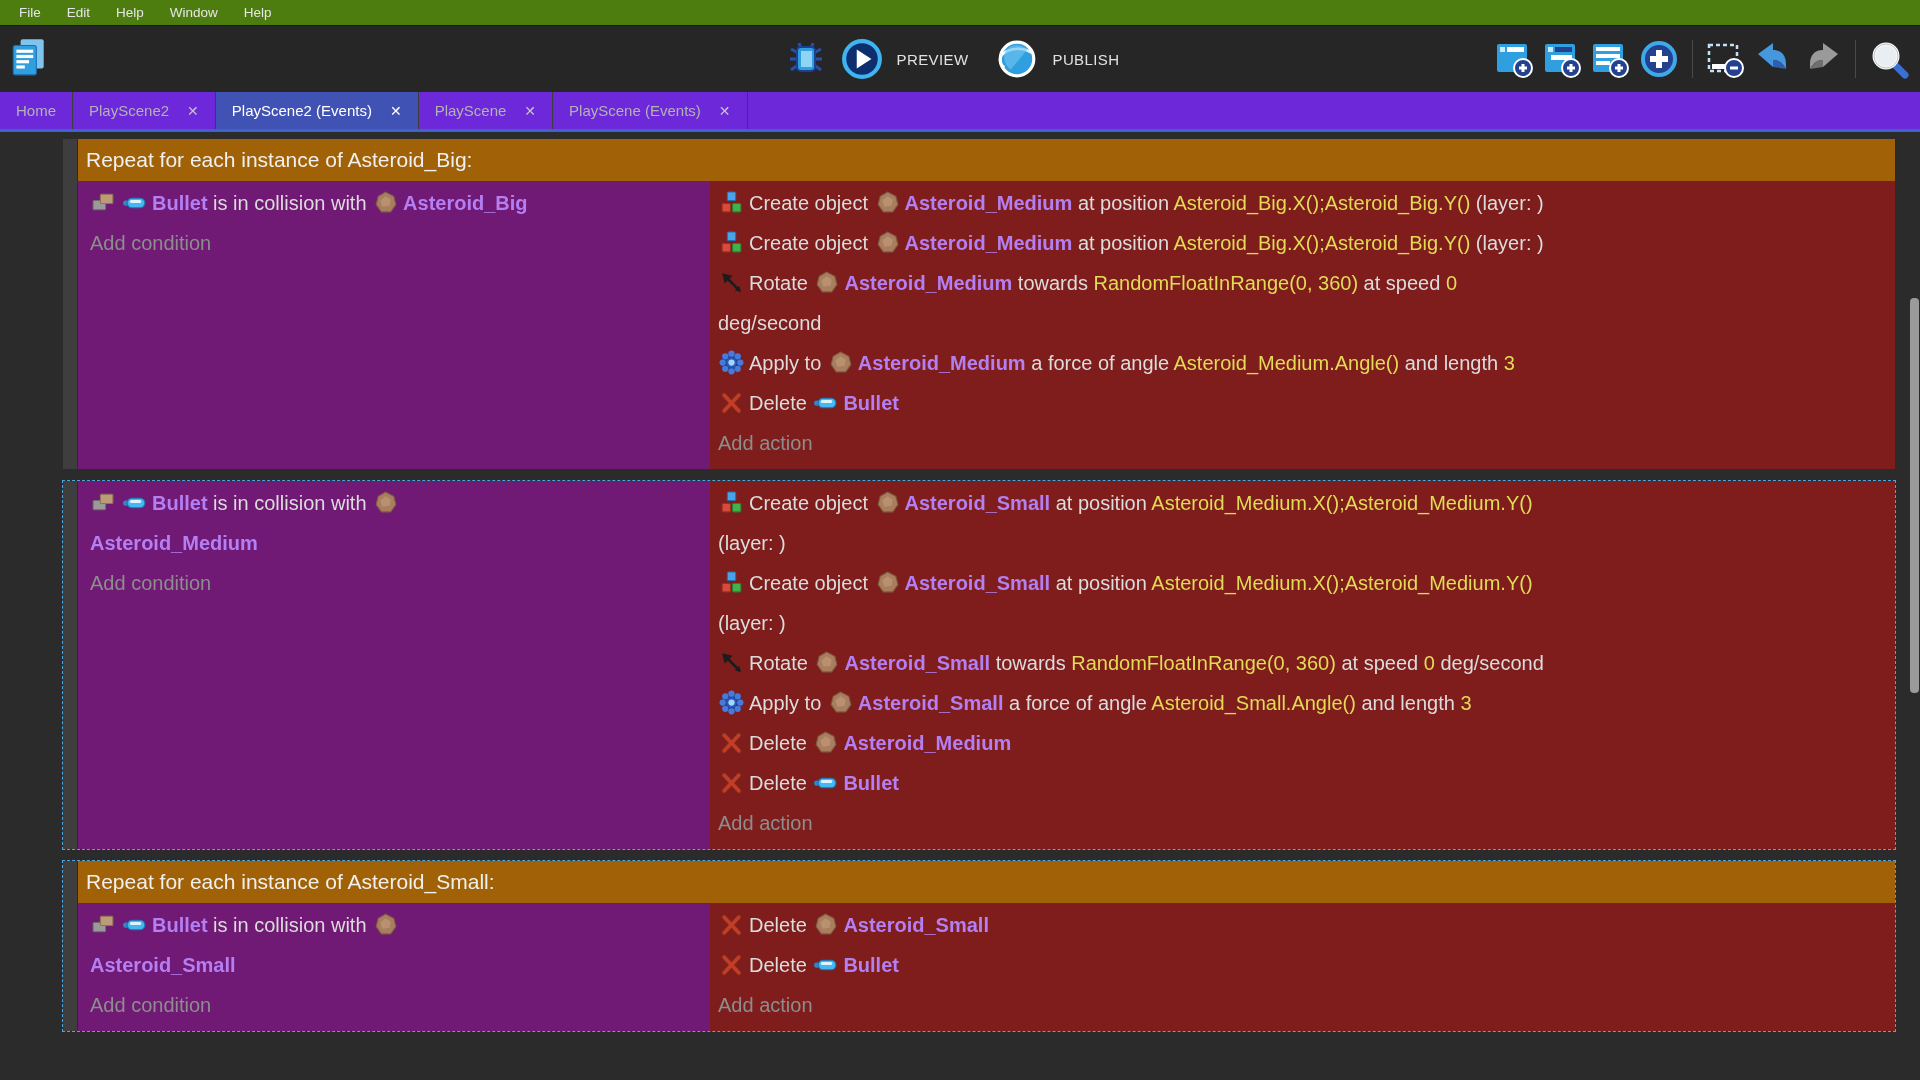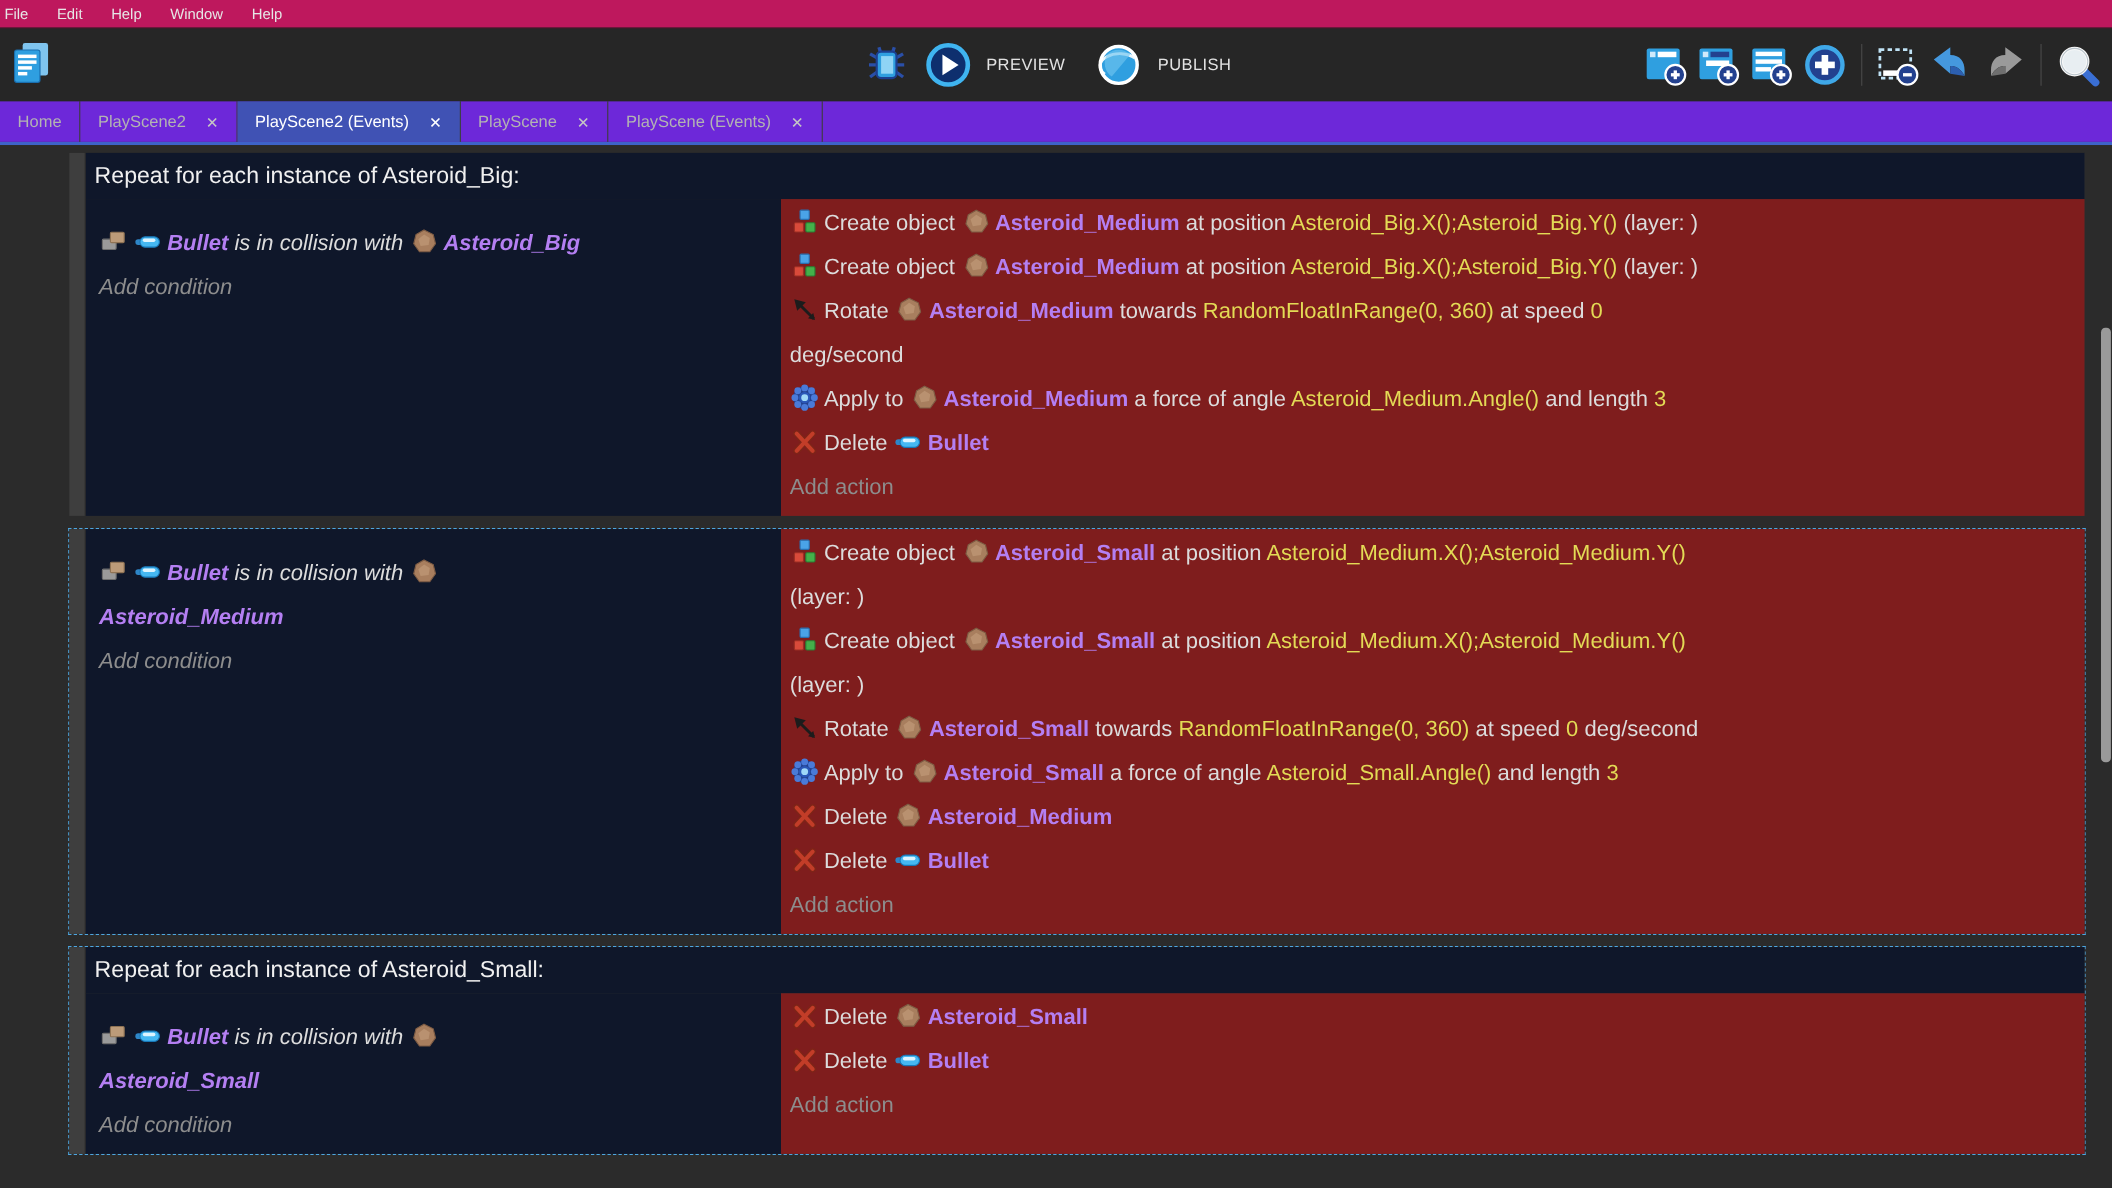--- a/index.html
+++ b/index.html
@@ -1,19 +1,19 @@
 <!DOCTYPE html>
 <html><head>
 <meta charset="utf-8">
 <style>
   * { box-sizing: border-box; margin: 0; padding: 0; }
   html,body { width:1920px; height:1080px; overflow:hidden; background:#2b2b2b;
     font-family:"Liberation Sans", sans-serif; }
-  .menubar { height:26px; background:#be185d; display:flex; align-items:center;
-    padding-left:4px; gap:26px; border-bottom:1px solid #181818; }
+  .menubar { height:26px; background:#4d7c0f; display:flex; align-items:center;
+    padding-left:19px; gap:26px; border-bottom:1px solid #181818; }
   .menu-item { color:#e6e6e6; font-size:13.5px; cursor:default; }
   .toolbar { height:66px; background:#262626; position:relative; display:flex;
     align-items:center; justify-content:center; }
   .tb-left { position:absolute; left:8px; top:10px; display:flex; }
   .tb-center { display:flex; align-items:center; gap:14px; }
   .tb-label { color:#e2e2e2; font-size:15px; letter-spacing:.4px; margin-right:14px; }
   .tb-right { position:absolute; right:10px; top:12px; display:flex; align-items:center; gap:6px; }
   .tb-btn { width:42px; height:42px; display:flex; align-items:center; justify-content:center; cursor:pointer; }
   .tb-sep { width:1px; height:38px; background:#4a4a4a; margin:0 6px; }
   .tabbar { height:37px; background:#6d28d9; display:flex; align-items:stretch; }
@@ -23,23 +23,23 @@
   .tab.active { background:#4052b4; color:#ffffff; }
   .tab.active .close { color:#ffffff; }
   .tab-underline { height:3px; background:#3e63c9; }
   .events-area { position:absolute; left:0; top:132px; right:0; bottom:0;
     background:#2b2b2b; padding:6px 0 0 62px; }
   .event { width:1834px; display:flex; margin-bottom:10px; border:1px solid transparent; }
   .event.selected { border:1px dashed #4da6e0; }
   .event-margin { width:15px; background:#3e3e3e; border-right:1px solid #2a2a2a; cursor:grab; }
   .event-body { flex:1; background:#333333; }
   .event-header { height:42px; line-height:42px; padding-left:8px; color:#f0f0f0;
-    font-size:21px; background:#0f172a; cursor:pointer; }
+    font-size:21px; background:#a16207; cursor:pointer; }
   .event-rows { display:flex; align-items:stretch; }
-  .cond-col { width:632px; background:#0f172a; padding:20px 6px 6px 12px;font-style:italic; }
+  .cond-col { width:632px; background:#701a75; padding:2px 6px 6px 12px; }
   .act-col { flex:1; background:#7f1d1d; padding:2px 6px 6px 8px; }
   .row { cursor:pointer; }
   .line { line-height:40px; font-size:20px; color:#dcdcdc; white-space:nowrap; }
   .line .o { color:#b47ff2; font-weight:bold; }
   .line .p { color:#dcdcdc; }
   .line .e { color:#e3da55; }
   .add-row { line-height:40px; font-size:20px; color:#8d8d8d; cursor:pointer; }
   .icon { display:inline-block; width:25px; height:25px; vertical-align:-5px; margin:0 5px 0 1px; }
   .icon svg { width:25px; height:25px; }
   .scroll-thumb { position:absolute; right:1px; top:298px; width:9px; height:395px;

